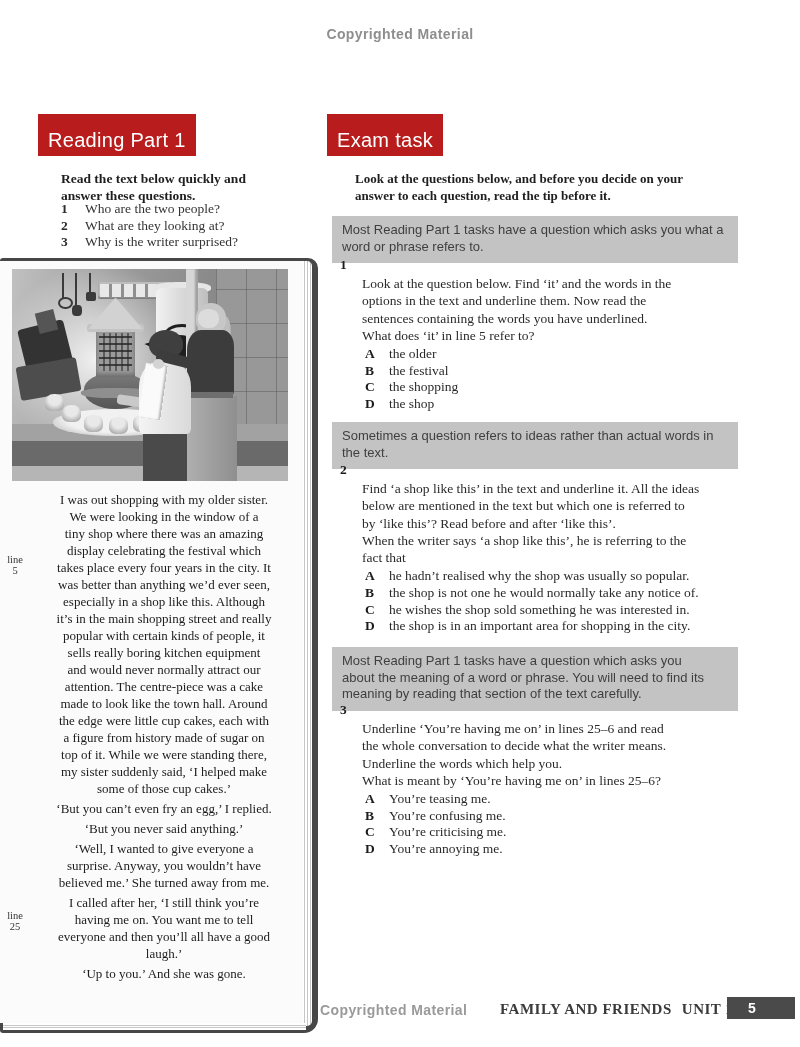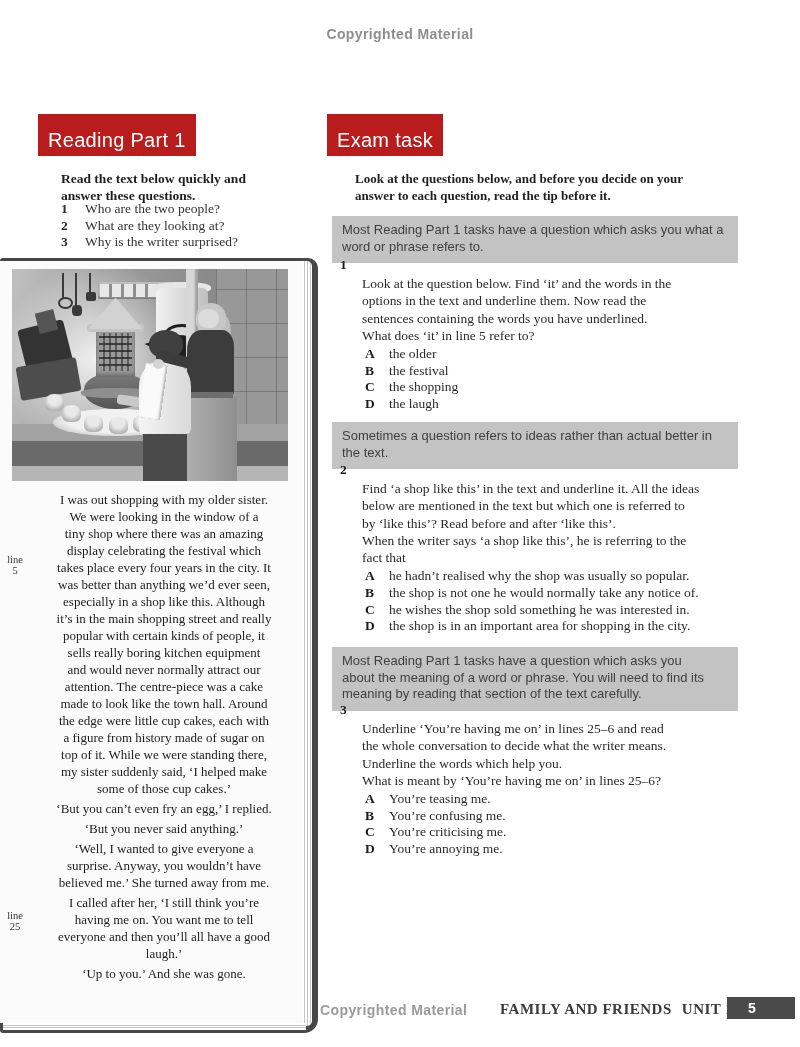--- a/index.html
+++ b/index.html
@@ -294,26 +294,26 @@
     <div class="opt-row">
       <span class="opt-letter">B</span>
       <span>the festival</span>
     </div>
     <div class="opt-row">
       <span class="opt-letter">C</span>
       <span>the shopping</span>
     </div>
     <div class="opt-row">
       <span class="opt-letter">D</span>
-      <span>the laugh</span>
-    </div>
-  </div>
-</div>
-
-<div class="tip pre" id="tip2">Sometimes a question refers to ideas rather than actual better in
+      <span>the shop</span>
+    </div>
+  </div>
+</div>
+
+<div class="tip pre" id="tip2">Sometimes a question refers to ideas rather than actual words in
 the text.</div>
 
 <div class="exam-q" id="q2">
   <div class="eq-head">
     <span class="eq-num">2</span>
     <span class="eq-stem pre">Find ‘a shop like this’ in the text and underline it. All the ideas
 below are mentioned in the text but which one is referred to
 by ‘like this’? Read before and after ‘like this’.
 When the writer says ‘a shop like this’, he is referring to the
 fact that</span>

